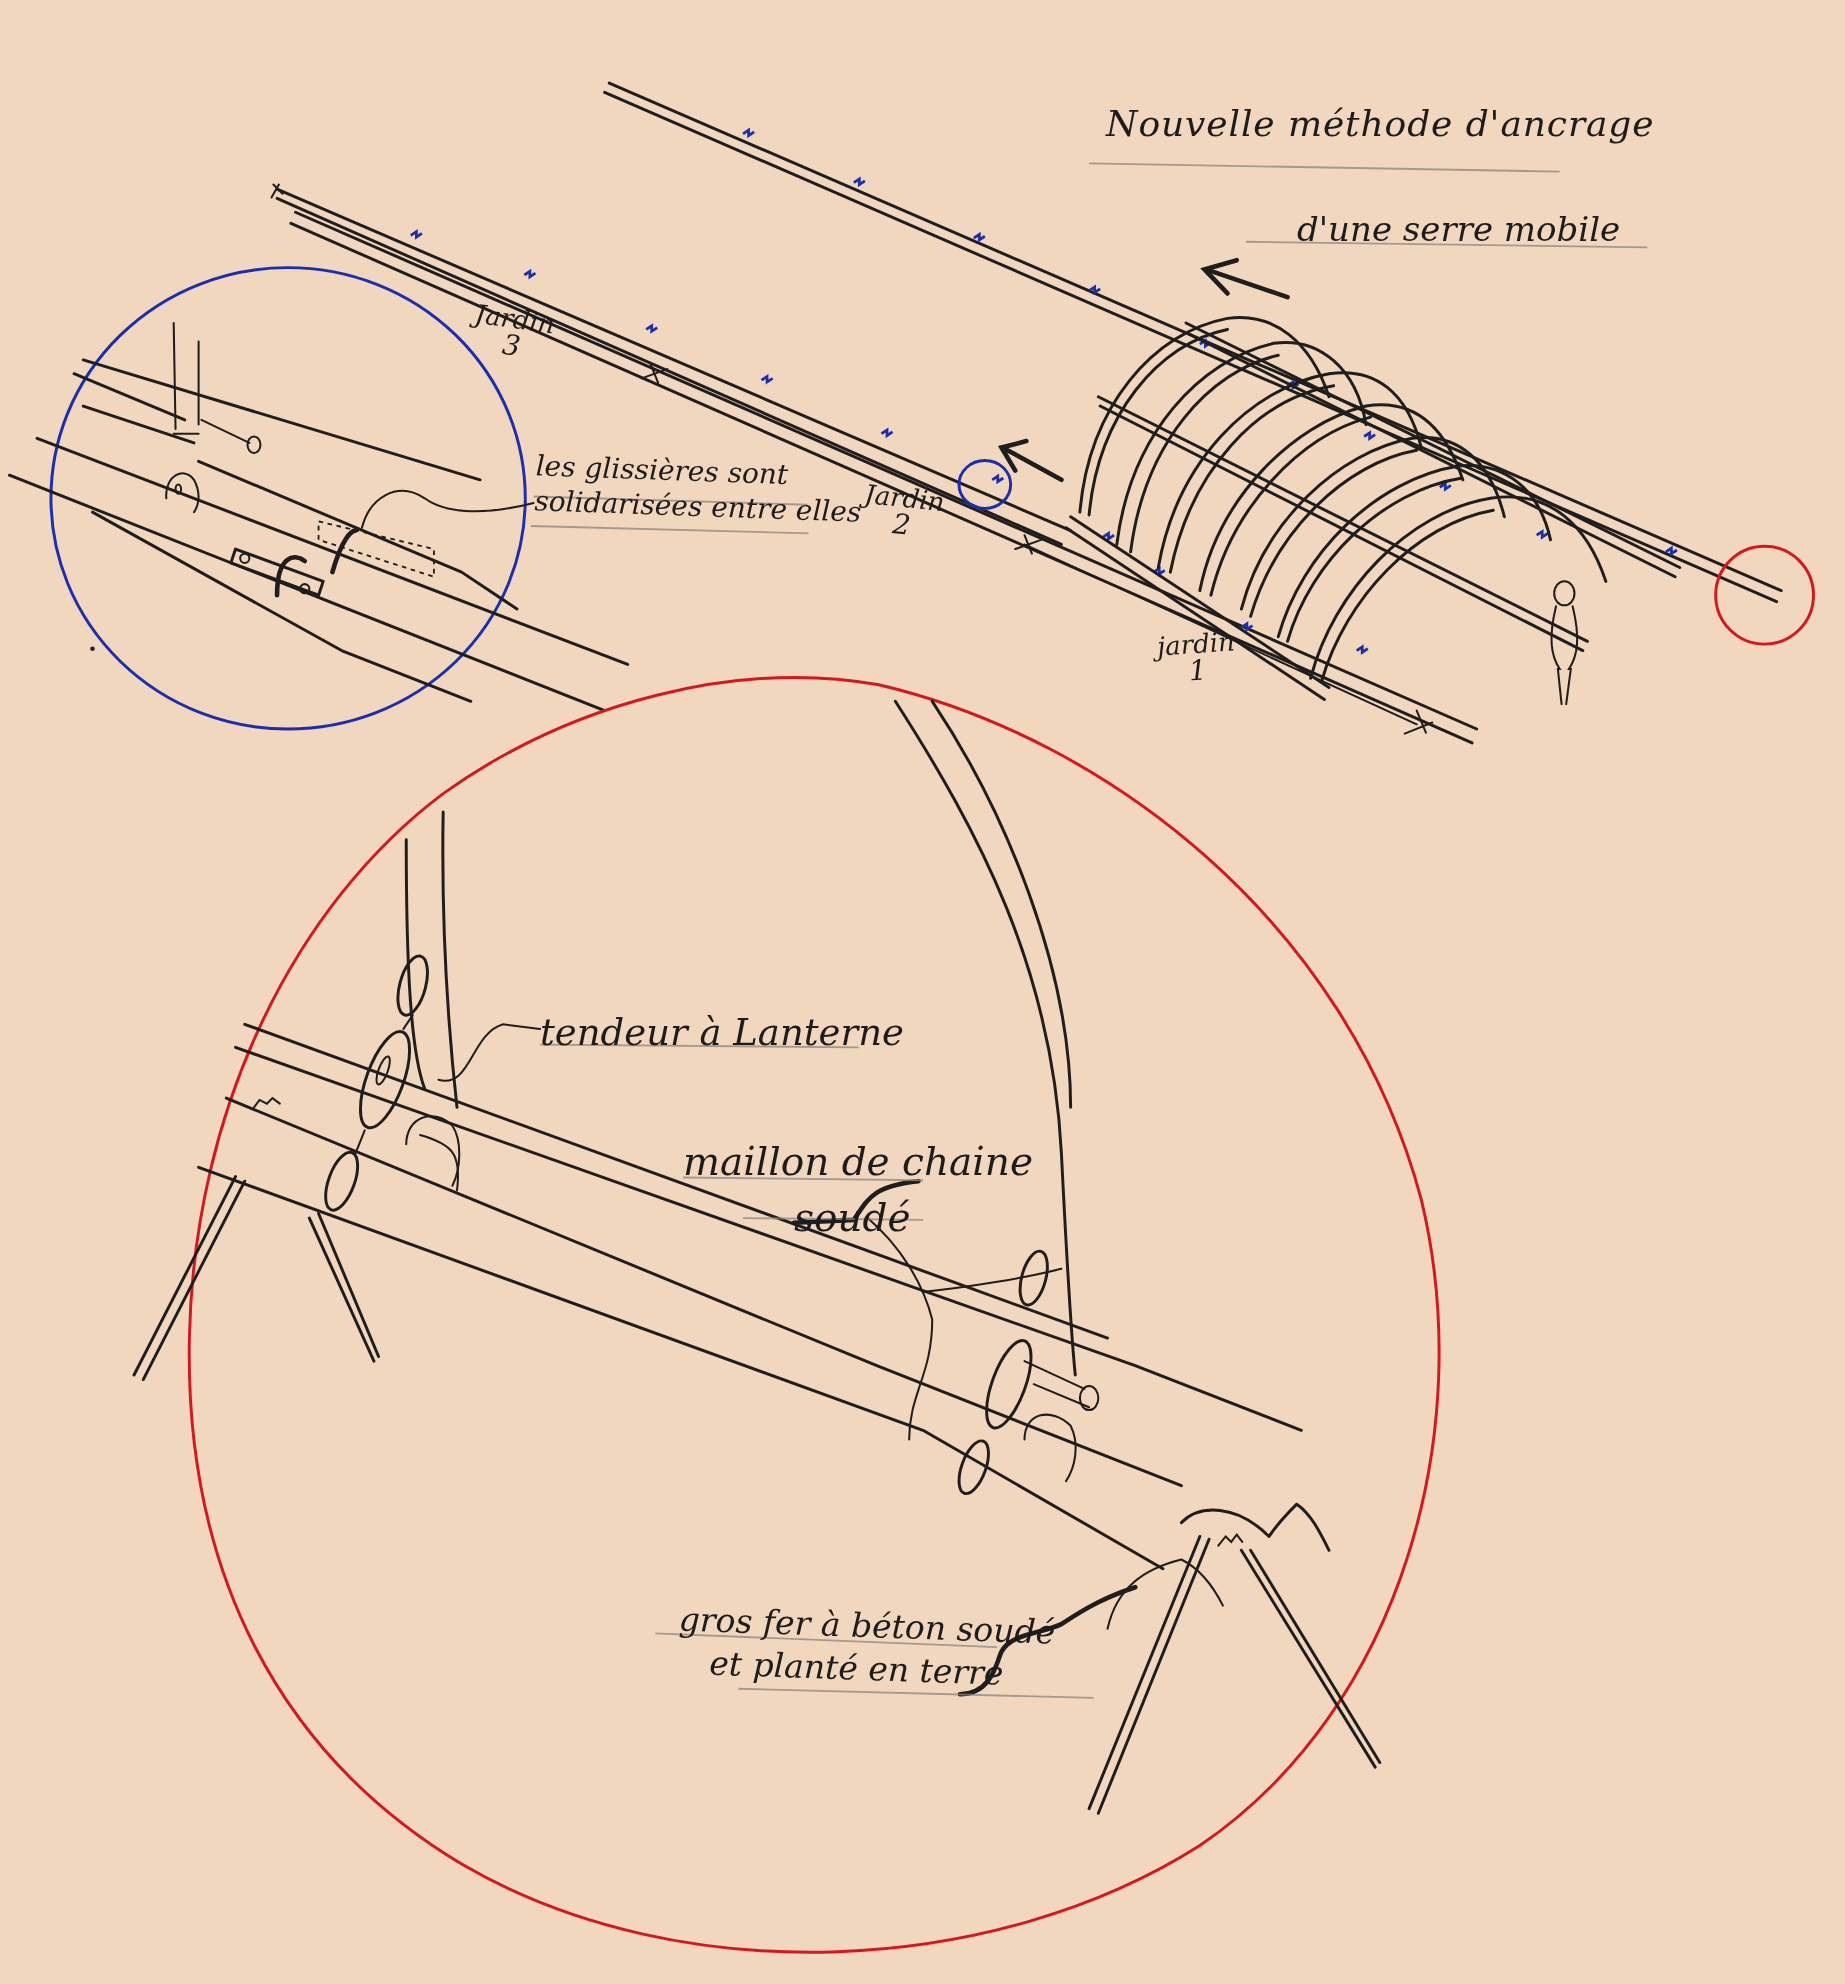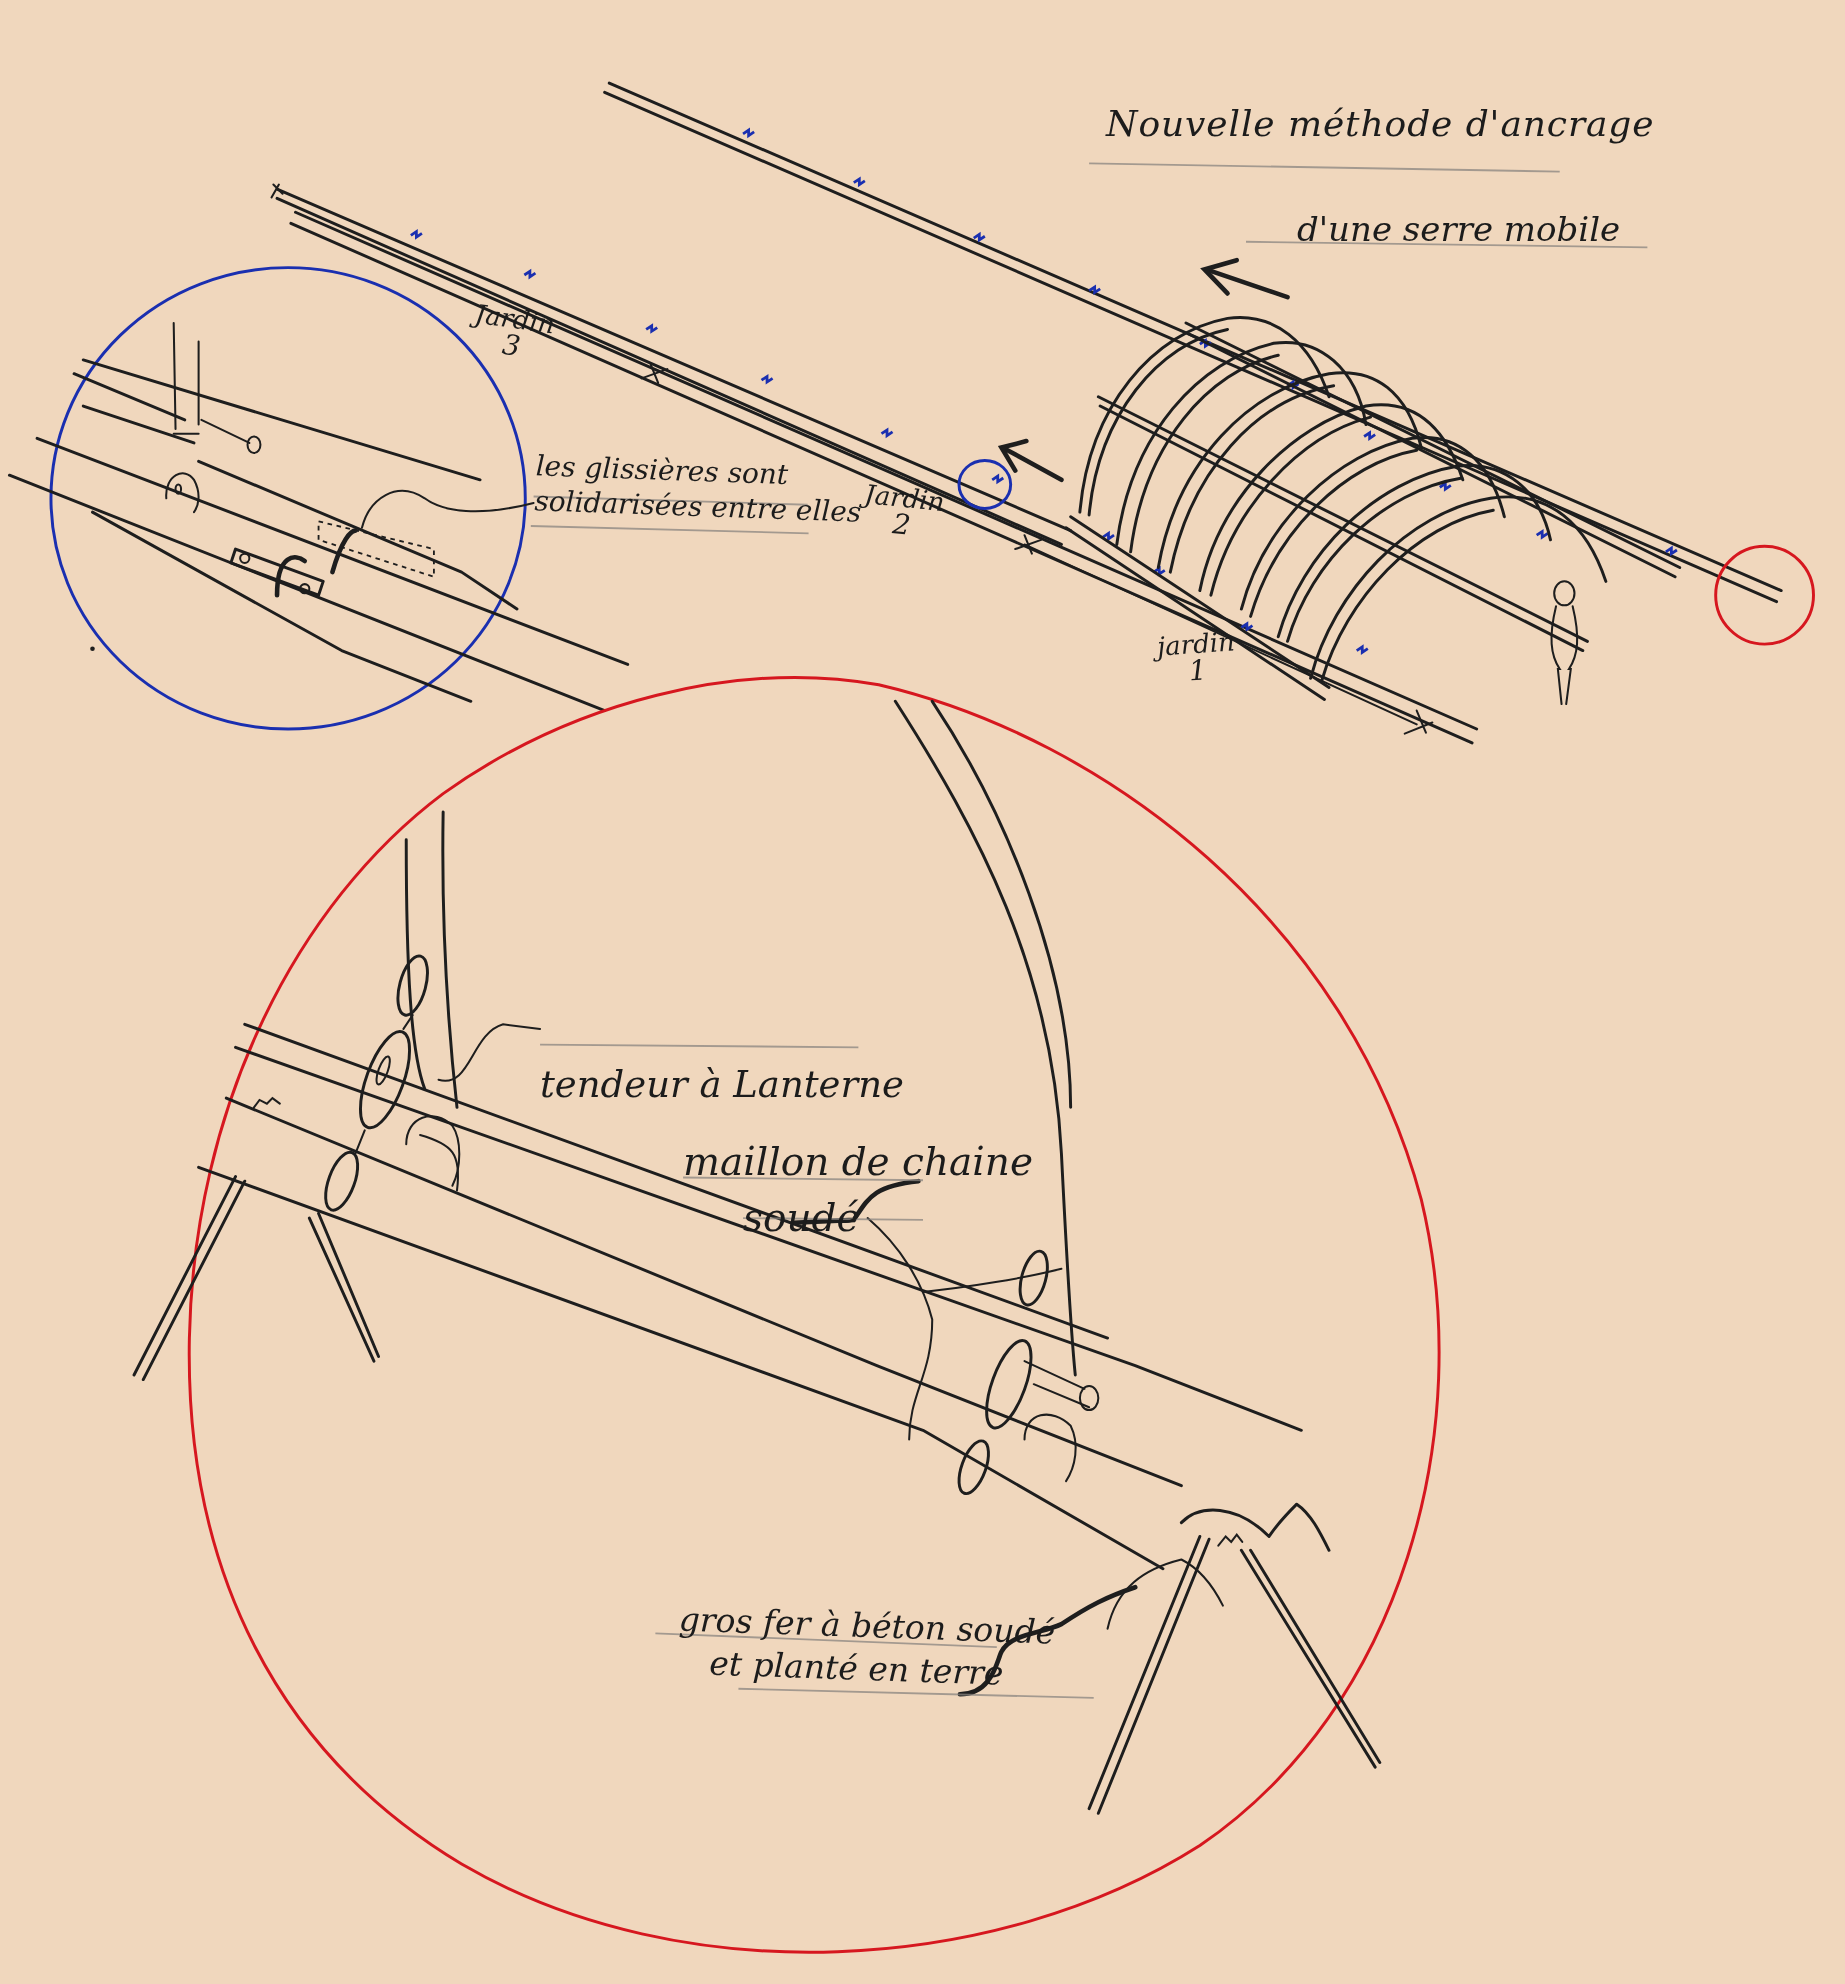--- a/index.html
+++ b/index.html
@@ -27,23 +27,23 @@
   }
   .title1 { left: 1106px; top: 103px; font-size: 36px; letter-spacing: 0.9px; }
   .title2 { left: 1297px; top: 209px; font-size: 34px; }
   .garden { font-size: 26px; text-align: center; line-height: 1.0; }
   .garden .num { display: block; font-size: 28px; }
   .g3 { left: 473px; top: 306px; transform: rotate(8deg); }
   .g2 { left: 863px; top: 485px; transform: rotate(6deg); }
   .g1 { left: 1158px; top: 631px; transform: rotate(-4deg); }
   .note { font-size: 28px; line-height: 1.25; }
   .n-glissieres { left: 535px; top: 454px; transform: rotate(2deg); }
-  .n-tendeur { left: 540px; top: 1063px; font-size: 37px; }
+  .n-tendeur { left: 540px; top: 1011px; font-size: 37px; }
   .n-maillon { left: 683px; top: 1139px; font-size: 39px; }
-  .n-maillon .l2 { display: block; margin-left: 60px; margin-top: 11px; }
+  .n-maillon .l2 { display: block; margin-left: 111px; margin-top: 11px; }
   .n-gros { left: 678px; top: 1606px; font-size: 33px; transform: rotate(2deg); }
   .n-gros .l2 { display: block; margin-left: 32px; margin-top: 3.7px; }
 </style>
 </head>
 <body>
 
 <svg class="sketch" width="1846" height="1984" viewBox="0 0 2000 2150" xmlns="http://www.w3.org/2000/svg">
 
   <g>
     <line class="pencil" x1="1180" y1="177" x2="1690" y2="186"></line>

